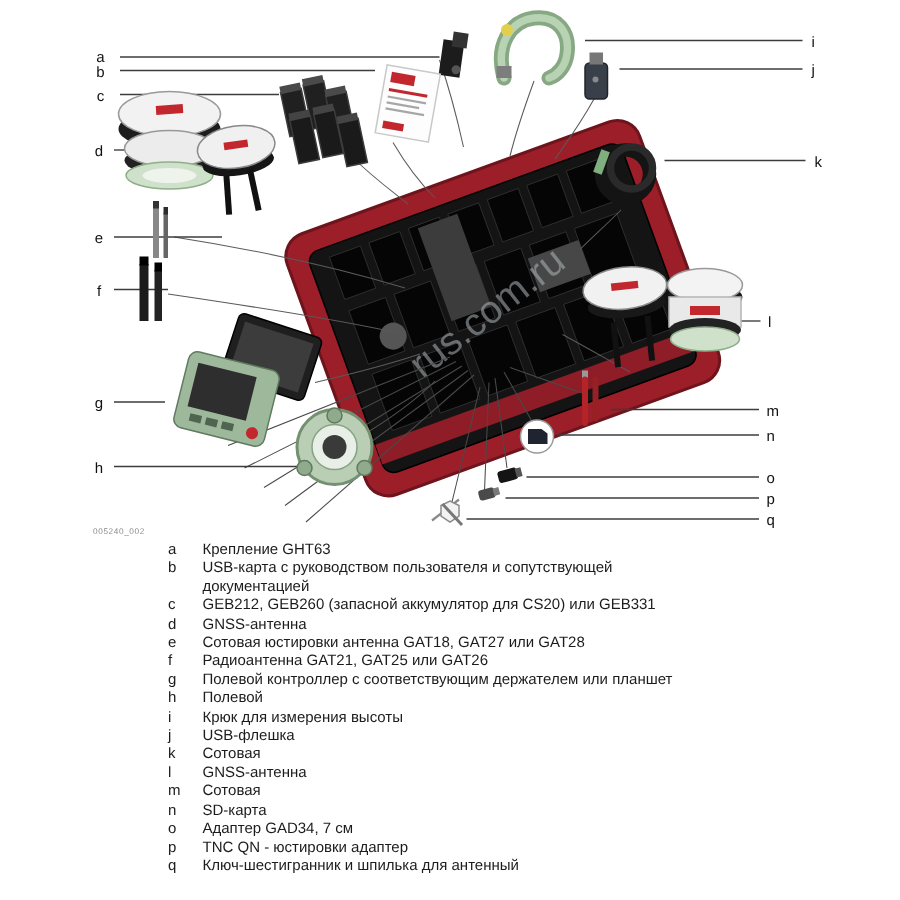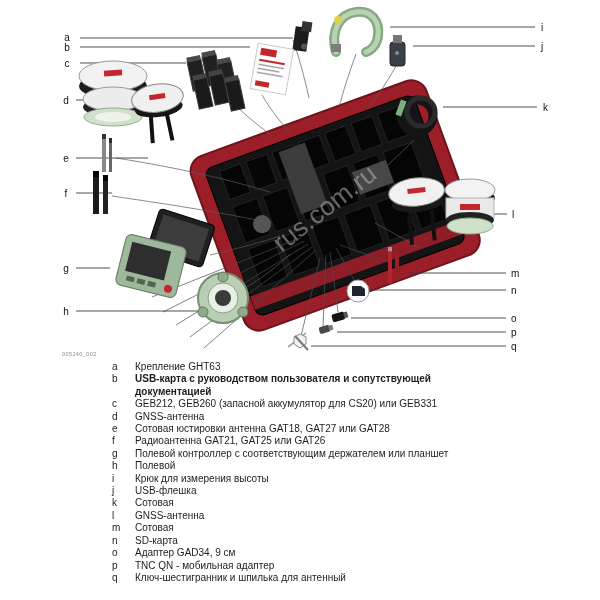--- a/index.html
+++ b/index.html
@@ -3,21 +3,21 @@
 <meta charset="utf-8">
 <style>
   html,body{margin:0;padding:0;width:600px;height:600px;background:#ffffff;overflow:hidden;}
   body{font-family:"Liberation Sans", sans-serif;}
   .stage{position:absolute;left:0;top:0;width:600px;height:600px;background:#fff;}
   .diagram{position:absolute;left:0;top:0;width:600px;height:360px;}
   .legend{position:absolute;left:112px;top:361px;width:462px;font-size:10px;line-height:12.4px;color:#1c1c1c;}
   .lrow{display:flex;align-items:flex-start;}
   .ll{flex:0 0 23px;width:23px;}
   .lt{flex:1;}
-  .lrow:nth-child(2) .lt{max-width:330px;font-weight:bold;}
+  .lrow:nth-child(2) .lt{max-width:330px;}
   svg text.callout{font-family:"Liberation Sans",sans-serif;font-size:10px;fill:#111;}
 </style>
 </head>
 <body>
 
 <div class="stage">
 
   <svg class="diagram" viewBox="0 0 600 360" width="600" height="360" xmlns="http://www.w3.org/2000/svg">
 
     <g transform="rotate(-20 335 205)">
@@ -335,25 +335,25 @@
     <div class="lrow">
         <span class="ll">m</span>
         <span class="lt">Сотовая</span>
       </div>
     <div class="lrow">
         <span class="ll">n</span>
         <span class="lt">SD-карта</span>
       </div>
     <div class="lrow">
         <span class="ll">o</span>
-        <span class="lt">Адаптер GAD34, 9 см</span>
+        <span class="lt">Адаптер GAD34, 7 см</span>
       </div>
     <div class="lrow">
         <span class="ll">p</span>
-        <span class="lt">TNC QN - мобильная адаптер</span>
+        <span class="lt">TNC QN - юстировки адаптер</span>
       </div>
     <div class="lrow">
         <span class="ll">q</span>
         <span class="lt">Ключ-шестигранник и шпилька для антенный</span>
       </div>
   </div>
 
 </div>
 
 </body></html>

